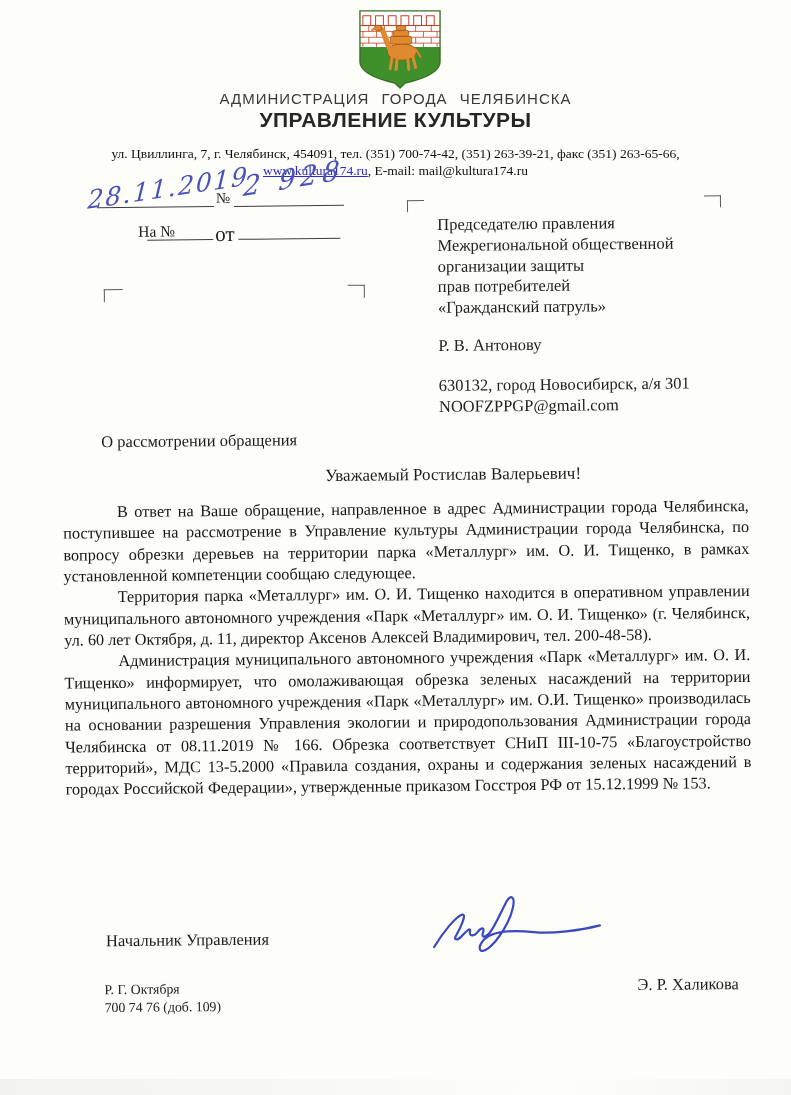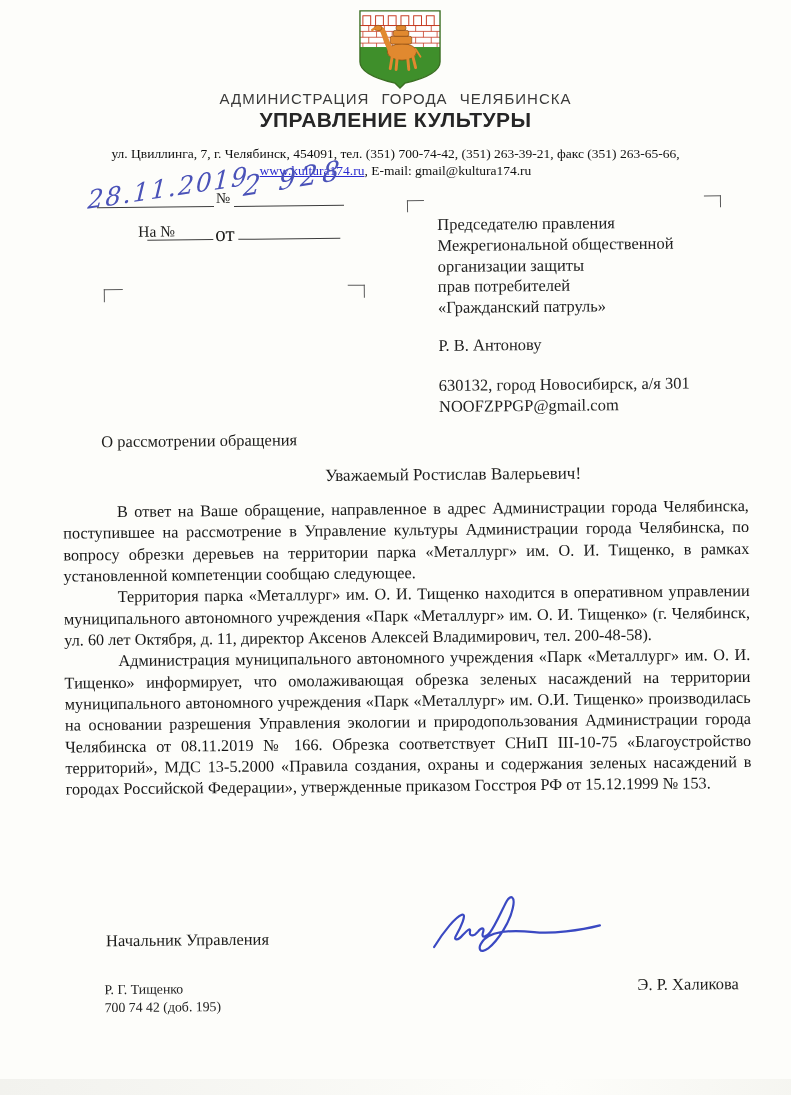--- a/index.html
+++ b/index.html
@@ -161,21 +161,21 @@
           <path d="M66,44 L71,52" stroke="#e1892f" stroke-width="1.8" stroke-linecap="round"></path>
         </g>
       </g>
       <path d="M9,5 H91 V57 C91,68 72,75 55,79 L50,84 L45,79 C28,75 9,68 9,57 Z" fill="none" stroke="#3a6e22" stroke-width="1.4"></path>
     </svg>
   </div>
 
   <div class="org-name">АДМИНИСТРАЦИЯ ГОРОДА ЧЕЛЯБИНСКА</div>
   <div class="dept-name">УПРАВЛЕНИЕ КУЛЬТУРЫ</div>
   <div class="contact-line">ул. Цвиллинга, 7, г. Челябинск, 454091, тел. (351) 700-74-42, (351) 263-39-21, факс (351) 263-65-66,</div>
-  <div class="site-row"><span class="link">www.kultura174.ru</span><span>, E-mail: gmail@kultura174.ru</span></div>
+  <div class="site-row"><span class="link">www.kultura174.ru</span><span>, E-mail: mail@kultura174.ru</span></div>
 
   <div class="tilted">
 
     <span class="hand hand-date">28.11.2019</span>
     <span class="rline line-a"></span>
     <span class="num-sign">№</span>
     <span class="rline line-b"></span>
     <span class="hand hand-num">2 928</span>
 
     <span class="na-label">На №</span>
@@ -210,18 +210,18 @@
 
     <div class="sign-title">Начальник Управления</div>
     <div class="sig-svg">
       <svg viewBox="0 0 190 85" width="190" height="85" xmlns="http://www.w3.org/2000/svg">
         <path d="M12,58 C22,42 34,28 40,26 C46,24 38,40 34,47 C31,52 36,52 41,46 C45,42 49,38 48,43 C47,48 52,48 56,43 C59,39 63,38 61,44 C59,50 64,49 68,44 C73,38 80,22 85,13 C89,6 94,8 91,20 C88,34 76,52 66,60 C58,66 54,60 62,51 C72,41 94,42 112,44 C130,46 158,43 178,38" fill="none" stroke="#3a49c2" stroke-width="2.2" stroke-linecap="round"></path>
       </svg>
     </div>
     <div class="sign-name">Э. Р. Халикова</div>
 
     <div class="executor">
-      <div>Р. Г. Тищенко</div>
-      <div>700 74 42 (доб. 195)</div>
+      <div>Р. Г. Октября</div>
+      <div>700 74 76 (доб. 109)</div>
     </div>
 
   </div>
 </div>
 
 </body></html>

